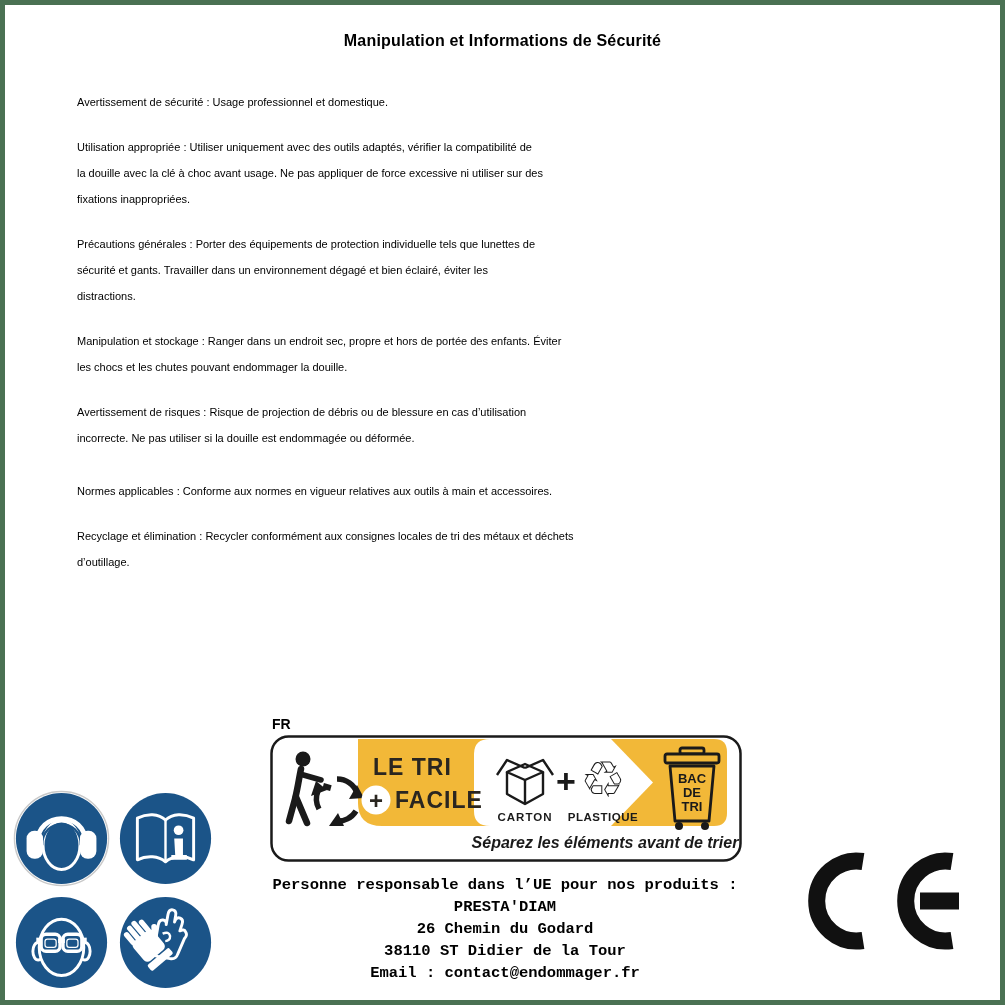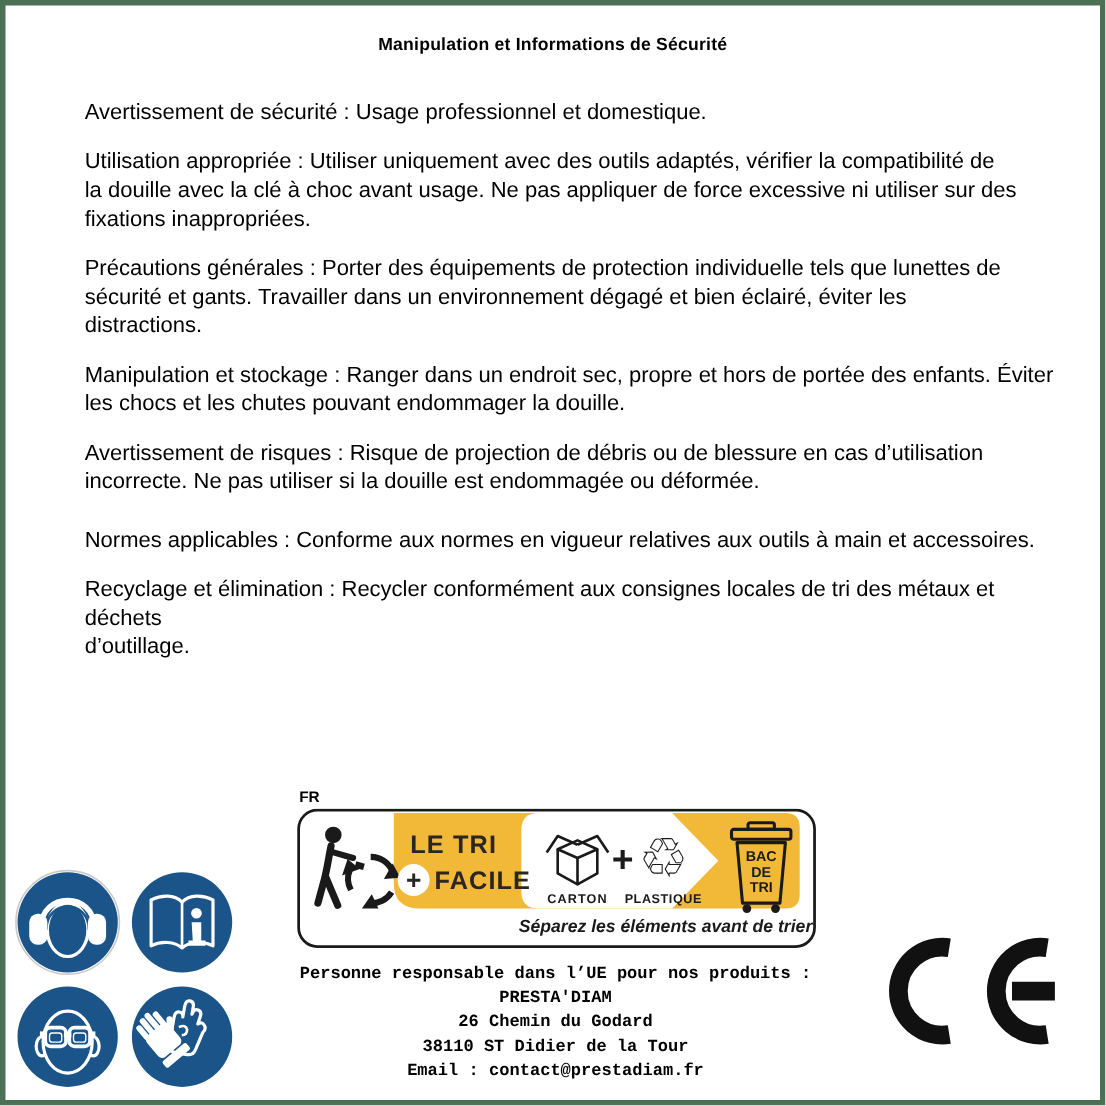--- a/index.html
+++ b/index.html
@@ -7,21 +7,21 @@
     position:relative;width:1005px;height:1005px;box-sizing:border-box;
     border:5px solid #4A7153;background:#fff;overflow:hidden;
     font-family:"Liberation Sans",sans-serif;color:#000;
   }
   .doc-title{
     position:absolute;top:27px;left:0;width:100%;text-align:center;
     font-size:16px;font-weight:bold;letter-spacing:.2px;
   }
   .body-text{position:absolute;top:84px;left:72px;width:885px;}
   .body-text p{
-    margin:0 0 19px 0;font-size:20px;line-height:26px;
+    margin:0 0 19px 0;font-size:11px;line-height:26px;
     white-space:pre-line;
   }
   .body-text p.gap-lg{margin-top:27px;}
   .icon-grid{
     position:absolute;left:8px;top:785px;
     display:grid;grid-template-columns:97px 97px;grid-auto-rows:97px;gap:7px;
   }
   .fr-label{position:absolute;left:267px;top:711px;font-size:14px;font-weight:bold;}
   .infotri{position:absolute;left:265px;top:730px;}
   .responsible{
@@ -156,21 +156,21 @@
     </g>
 
     <text x="335" y="112.5" font-size="16" font-weight="bold" font-style="italic" text-anchor="middle" fill="#1a1a1a">Séparez les éléments avant de trier</text>
   </svg>
 
   <div class="responsible">
     <div>Personne responsable dans l’UE pour nos produits :</div>
     <div>PRESTA'DIAM</div>
     <div>26 Chemin du Godard</div>
     <div>38110 ST Didier de la Tour</div>
-    <div>Email : contact@prestadiam.fr</div>
+    <div>Email : contact@endommager.fr</div>
   </div>
 
   <svg class="ce" width="170" height="110" viewBox="0 0 170 110">
     <path d="M63,15.5 A40,40 0 1 0 63,94.5" fill="none" stroke="#111" stroke-width="17"></path>
     <path d="M152,15.5 A40,40 0 1 0 152,94.5" fill="none" stroke="#111" stroke-width="17"></path>
     <path d="M120,55 L159,55" stroke="#111" stroke-width="17"></path>
   </svg>
 
 </div>
 

